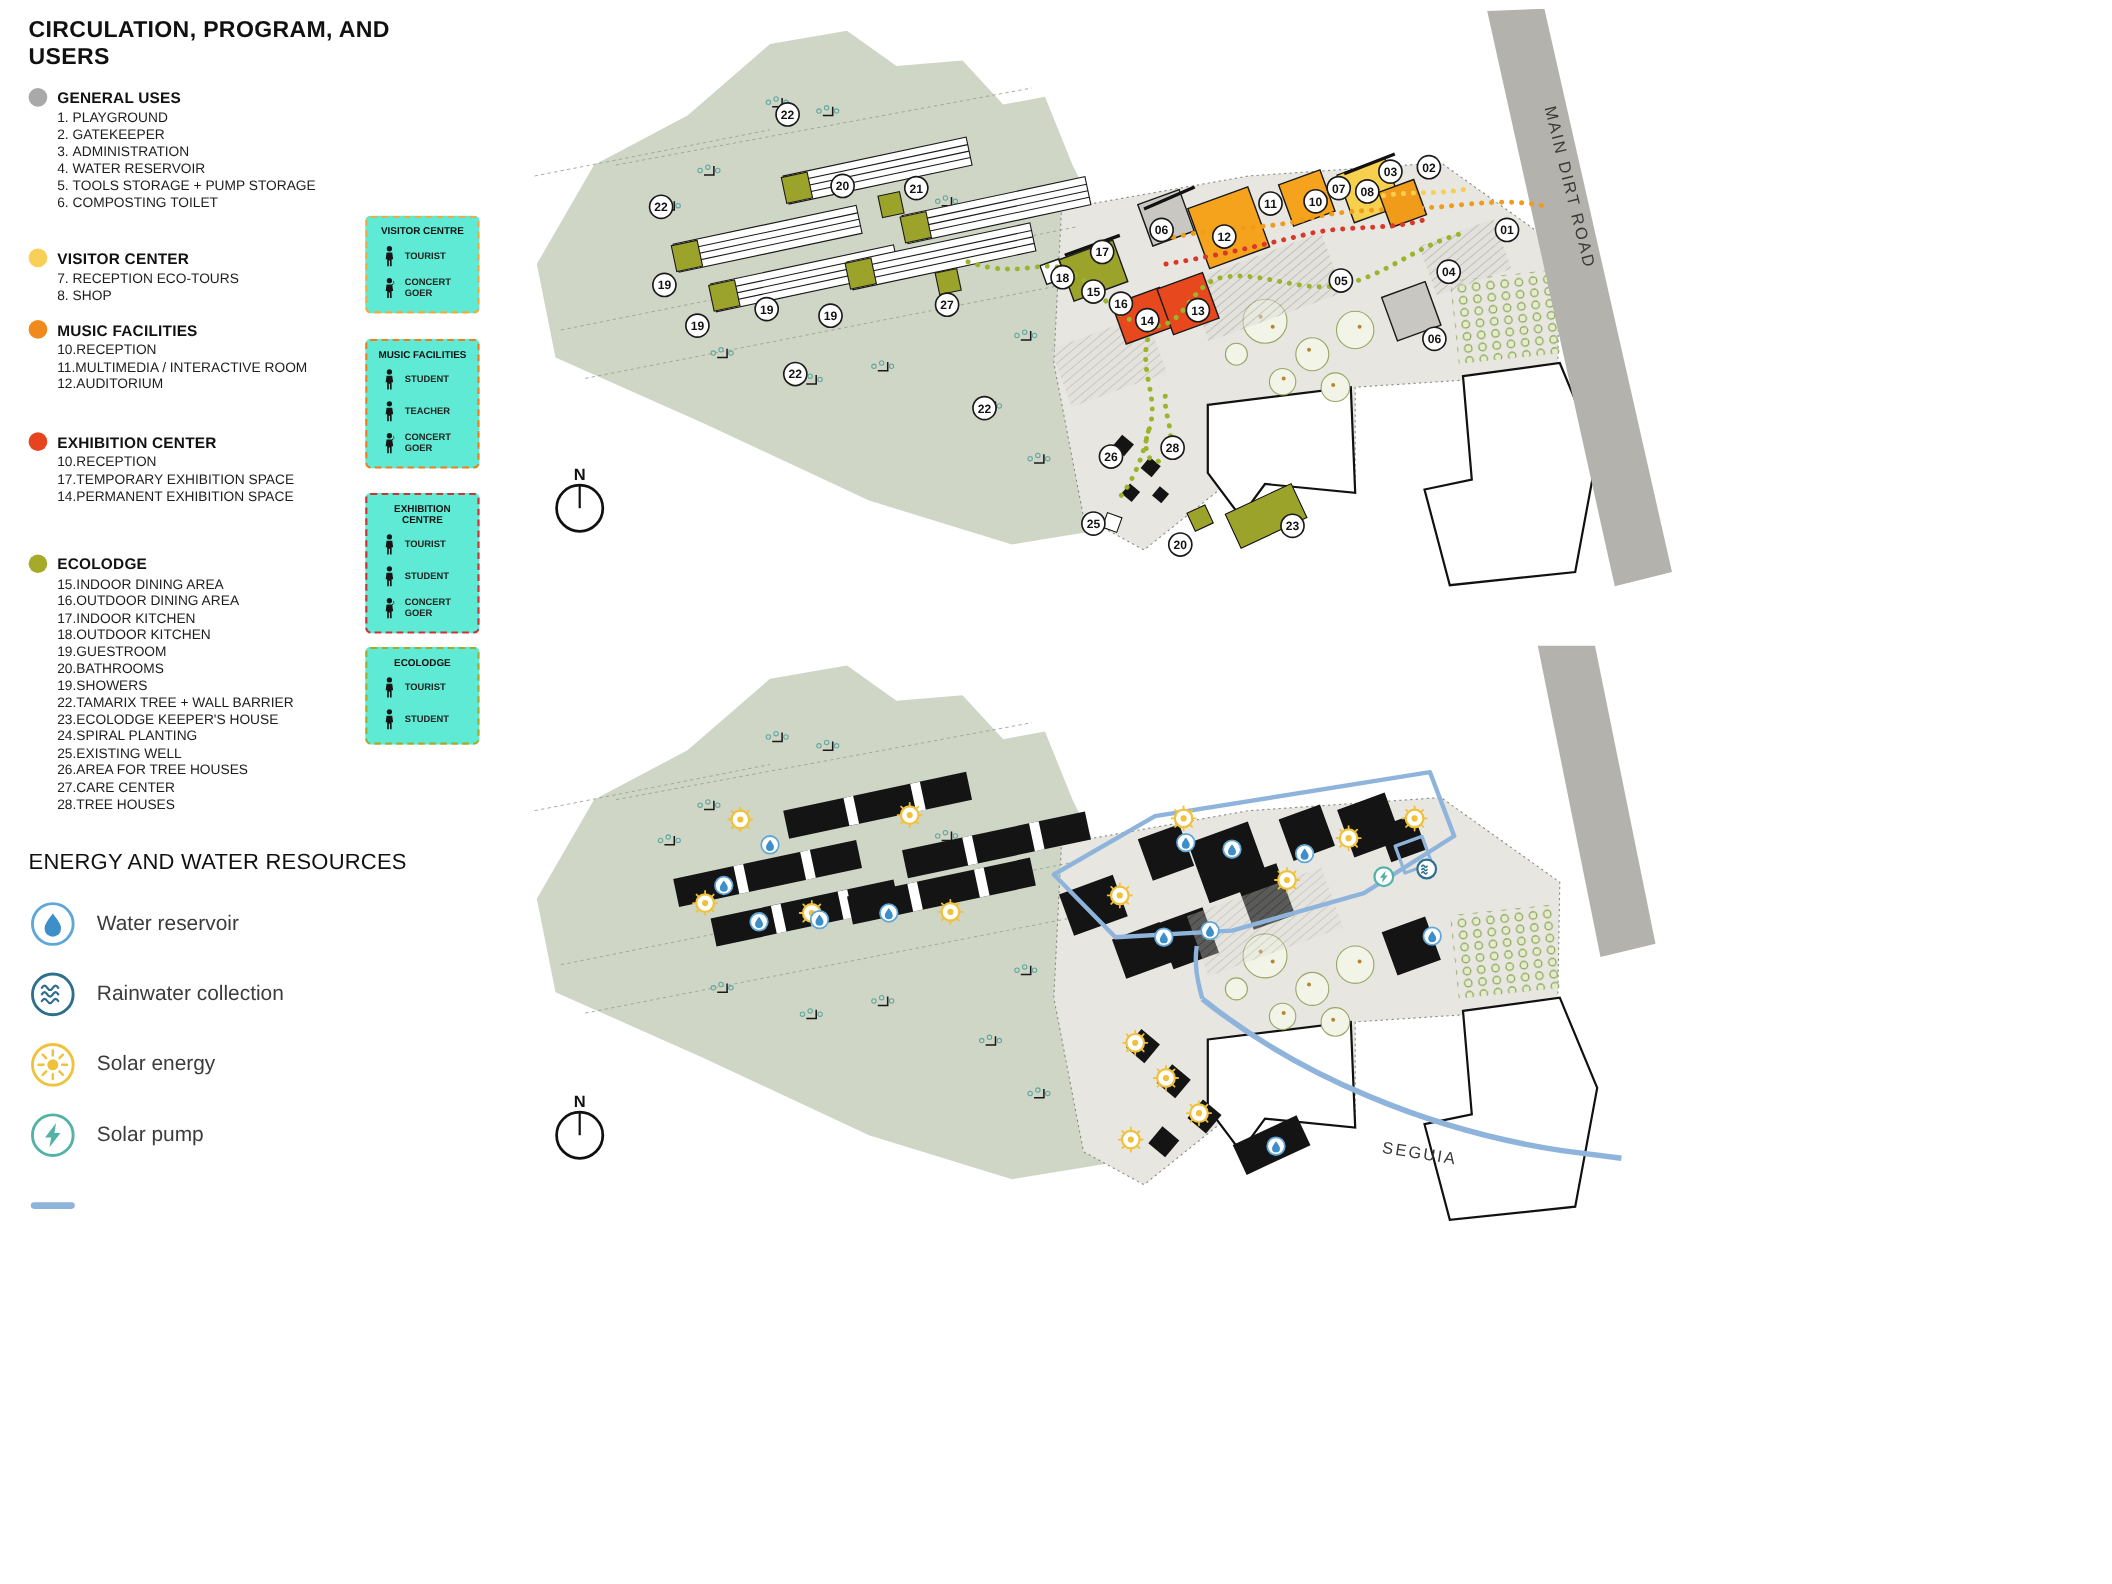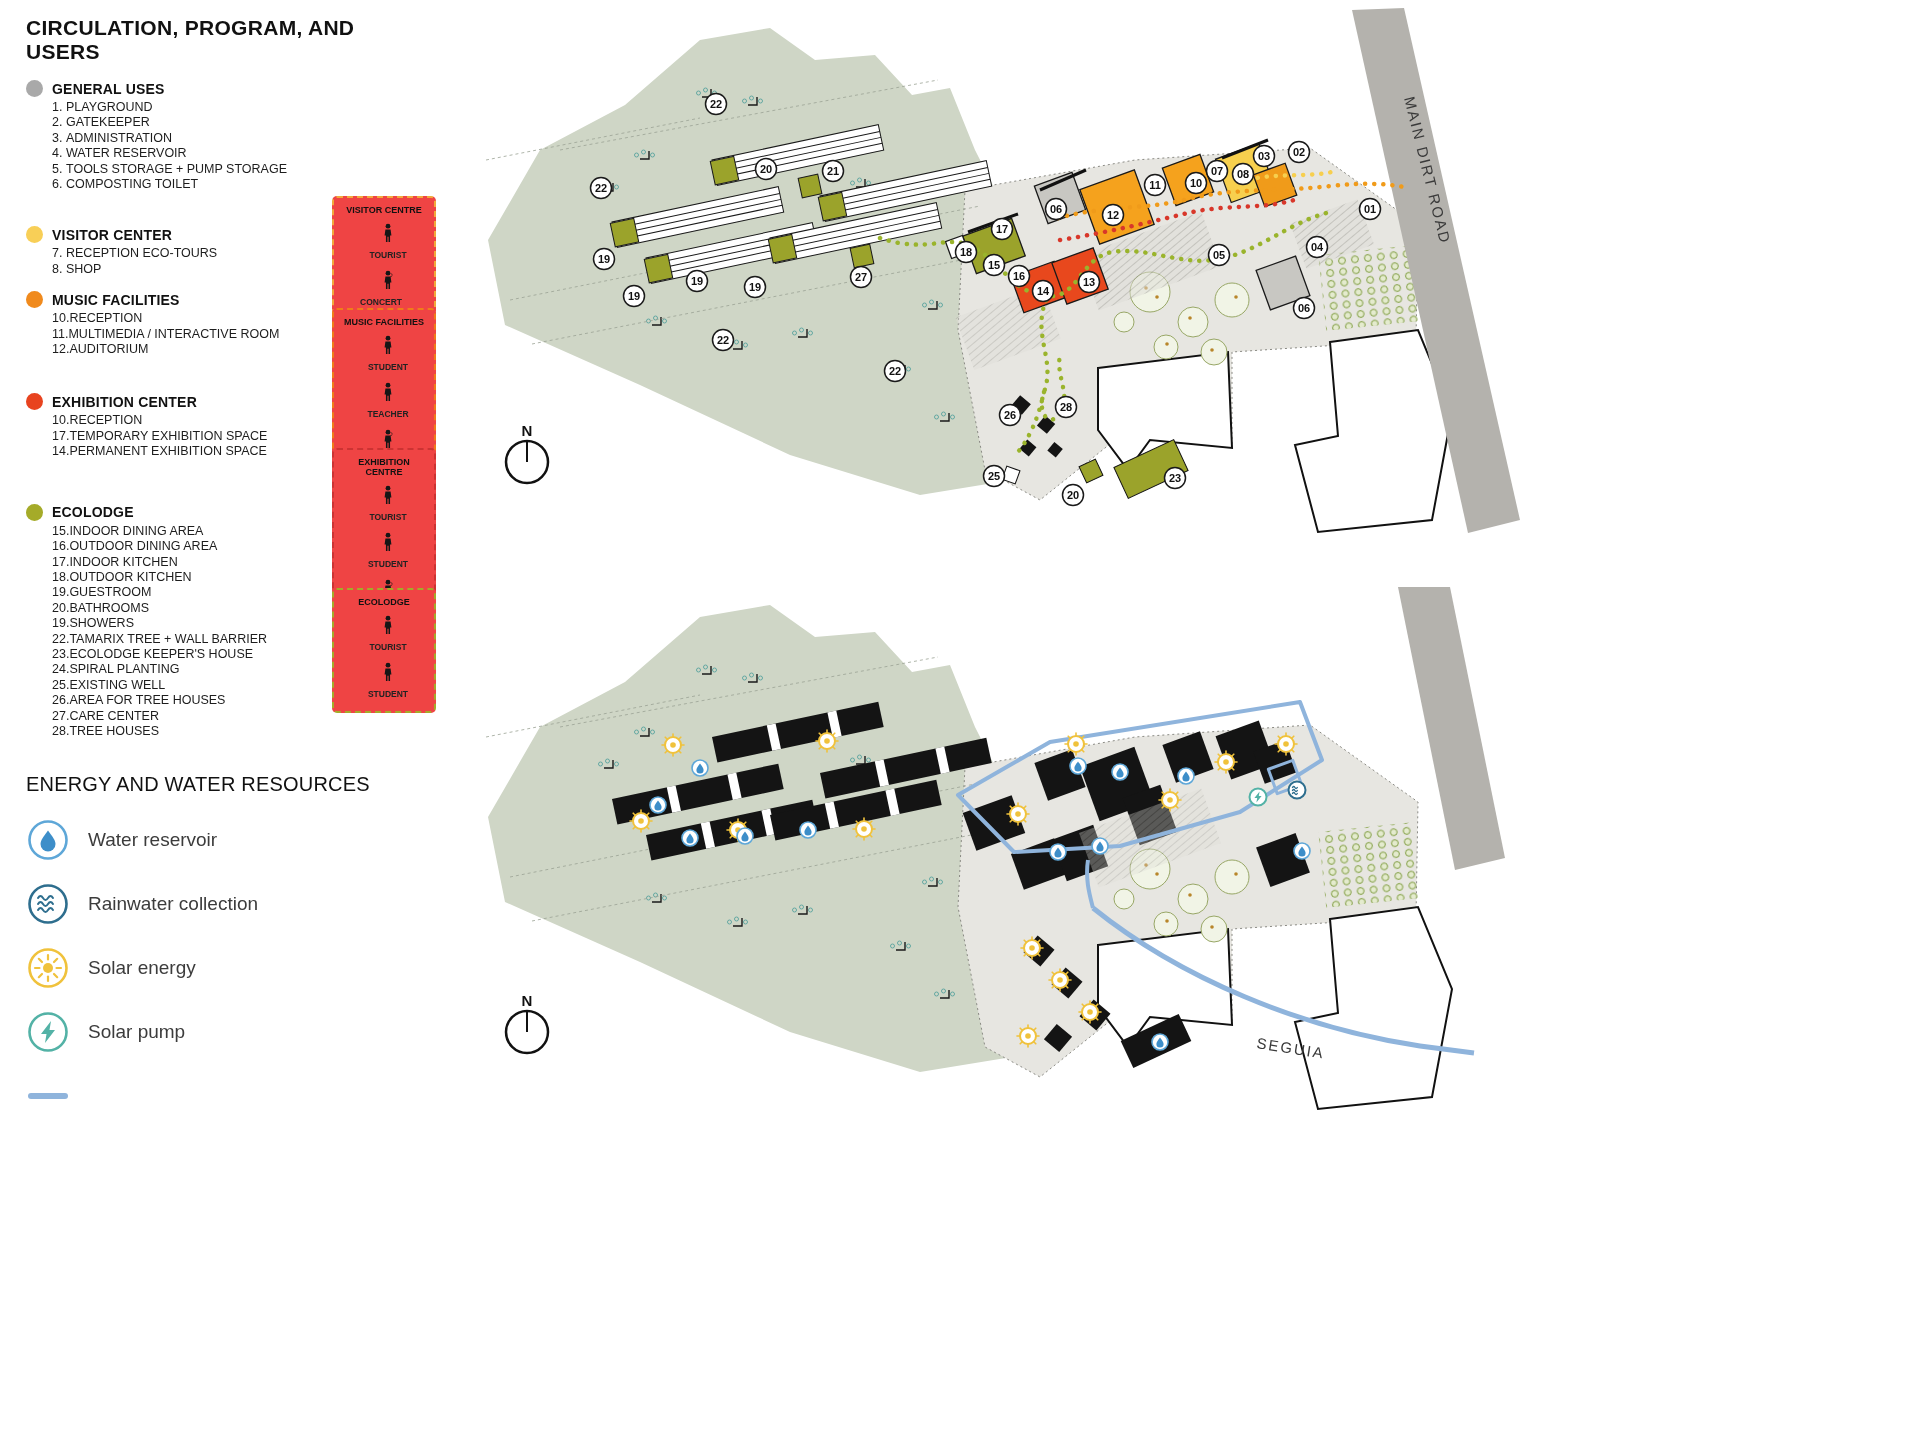--- a/index.html
+++ b/index.html
@@ -11,23 +11,23 @@
   .psec-head{display:flex;align-items:center;gap:9px;margin-bottom:3px;}
   .bullet{width:17px;height:17px;border-radius:50%;flex:0 0 17px;}
   .psec-name{font-size:14px;font-weight:700;color:#111;letter-spacing:.2px;text-align:center;}
   .pitem{display:flex;font-size:12.5px;line-height:15.4px;color:#1d1d1d;}
   .pnum{flex:0 0 40px;padding-left:26px;}
   .plabel{flex:1;}
   #energy-title{font-size:20px;font-weight:400;color:#111;margin:34px 0 22px;letter-spacing:.2px;}
   .energy-row{display:flex;align-items:center;gap:18px;margin-bottom:20px;min-height:44px;}
   .e-icon{flex:0 0 44px;height:44px;display:flex;align-items:center;justify-content:center;}
   .e-label{font-size:19px;color:#3c3c3c;line-height:1.3;}
-  .ubox{position:absolute;border:2.5px dashed;border-radius:5px;background:#ef4444;padding:7px 6px 2px;width:104px;}
+  .ubox{position:absolute;border:2.5px dashed;border-radius:5px;background:#5eead4;padding:7px 6px 2px;width:104px;}
   .ubox-title{font-size:9px;font-weight:700;text-align:center;margin-bottom:8px;color:#111;}
-  .urow{display:flex;align-items:center;gap:8px;margin-bottom:9px;padding-left:8px;flex-direction:column;}
+  .urow{display:flex;align-items:center;gap:8px;margin-bottom:9px;padding-left:8px;}
   .uicon{flex:0 0 12px;display:flex;}
   .ulabel{font-size:8.5px;font-weight:700;color:#222;line-height:1.15;max-width:56px;}
   .roadtext{font-size:15px;letter-spacing:2px;fill:#3a3a3a;}
   .ntext{font-size:15px;font-weight:700;fill:#111;}
   .mtext{font-size:11px;font-weight:700;fill:#111;}
   .plan{position:absolute;}
 </style>
 </head>
 <body>
 

